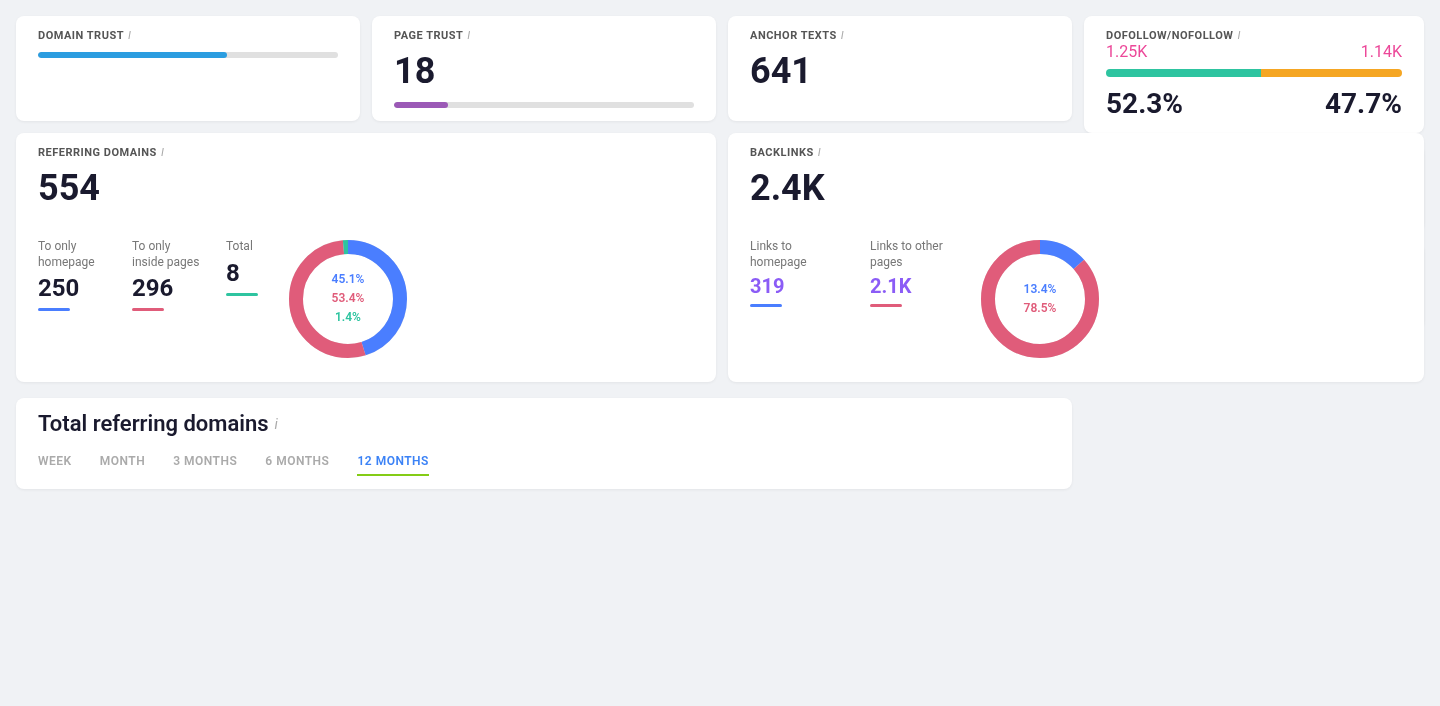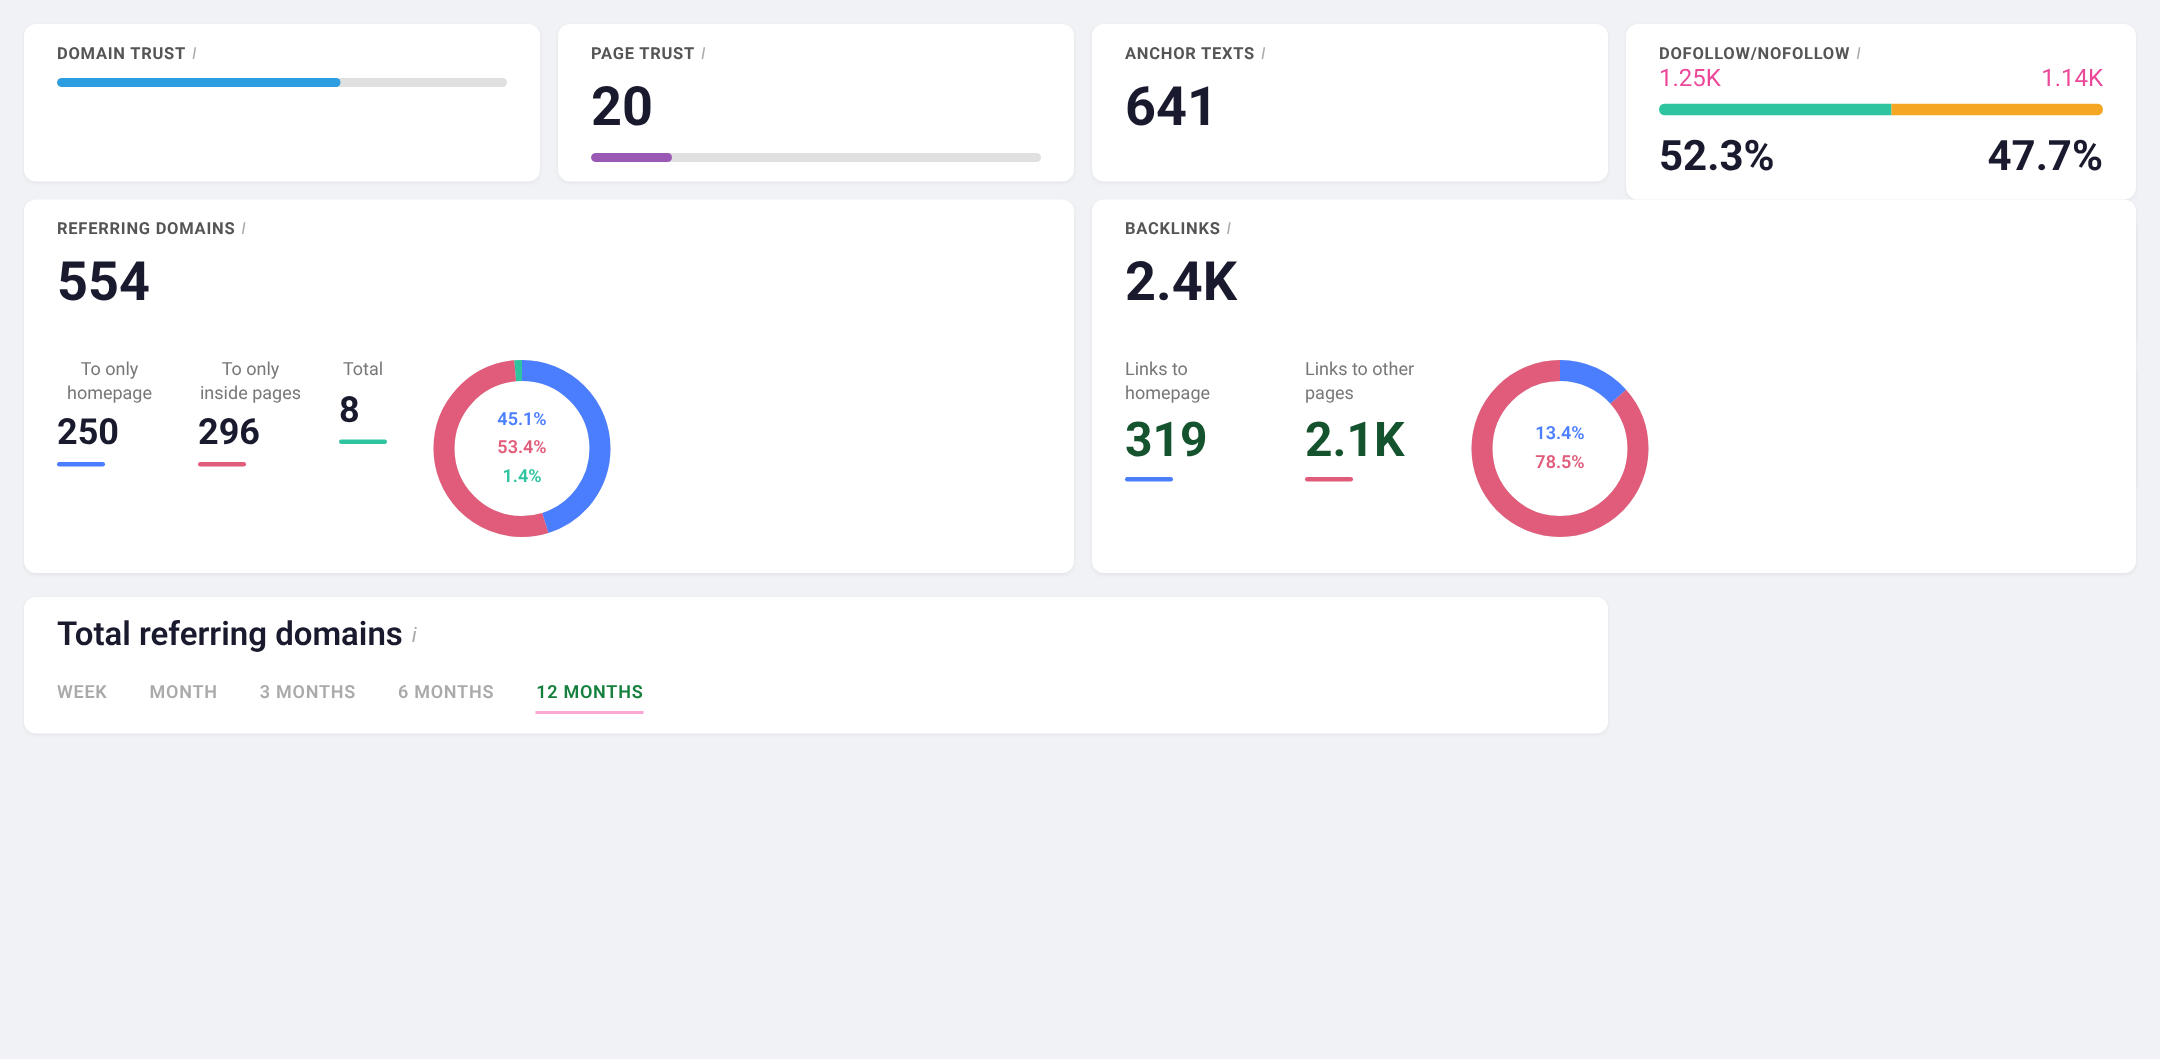--- a/index.html
+++ b/index.html
@@ -75,21 +75,21 @@
       display: flex;
       justify-content: space-between;
       margin-bottom: 2px;
     }
     .dofollow-count { font-size: 16px; color: #ec4899; }
 
     
     .rd-layout { display: flex; align-items: flex-start; gap: 20px; margin-top: 10px; }
     .rd-stats { display: flex; gap: 24px; margin-top: 20px; }
     .rd-stat-item { display: flex; flex-direction: column; }
-    .rd-stat-label { font-size: 12px; color: #777; line-height: 1.3; max-width: 70px; text-align: center; }
+    .rd-stat-label { font-size: 12px; color: #777; line-height: 1.3; max-width: 70px; }
     .rd-stat-value { font-size: 24px; font-weight: 700; color: #1a1a2e; margin-top: 4px; }
     .rd-stat-bar { height: 3px; border-radius: 2px; margin-top: 6px; width: 32px; }
 
     
     .donut-wrap { position: relative; width: 140px; height: 140px; flex-shrink: 0; margin-top: 10px; }
     .donut-wrap svg { width: 140px; height: 140px; }
     .donut-center-labels {
       position: absolute;
       top: 50%;
       left: 50%;
@@ -98,29 +98,29 @@
       pointer-events: none;
       line-height: 1.6;
     }
     .donut-pct { font-size: 12px; font-weight: 600; }
 
     
     .bl-layout { display: flex; align-items: flex-start; gap: 20px; margin-top: 10px; }
     .bl-stats { display: flex; gap: 40px; margin-top: 20px; }
     .bl-stat-item { display: flex; flex-direction: column; }
     .bl-stat-label { font-size: 12px; color: #777; line-height: 1.3; max-width: 80px; }
-    .bl-stat-value { font-size: 32px; font-weight: 700; color: #14532d; margin-top: 4px; }
+    .bl-stat-value { font-size: 20px; font-weight: 700; color: #8b5cf6; margin-top: 4px; }
     .bl-stat-bar { height: 3px; border-radius: 2px; margin-top: 6px; width: 32px; }
     .small-card { background: #fff; border-radius: 8px; padding: 14px 18px; flex: 1; box-shadow: 0 1px 3px rgba(0,0,0,0.06); }
     .small-card-label { font-size: 11px; font-weight: 700; color: #555; letter-spacing: 0.5px; text-transform: uppercase; display: flex; gap: 4px; align-items: center; }
     .small-card-value { font-size: 30px; font-weight: 700; color: #1a1a2e; margin-top: 10px; }
     .bottom-title { font-size: 22px; font-weight: 600; color: #1a1a2e; display: flex; align-items: center; gap: 6px; }
     .time-tabs { display: flex; gap: 28px; margin-top: 18px; }
     .time-tab { font-size: 12px; font-weight: 600; color: #aaa; cursor: pointer; padding-bottom: 6px; letter-spacing: 0.5px; text-transform: uppercase; }
-    .time-tab.active { color: #15803d; border-bottom: 2px solid #f9a8d4; }
+    .time-tab.active { color: #3b82f6; border-bottom: 2px solid #84cc16; }
 
     
     .main-grid {
       display: grid;
       grid-template-columns: 1fr 1fr 1fr 340px;
       grid-template-rows: auto auto auto;
       gap: 12px;
     }
     .right-stacked {
       grid-column: 4;
@@ -145,21 +145,21 @@
     <div class="progress-bar-container">
       <div class="progress-bar-fill" style="width:63%; background:#2b9de0;"></div>
     </div>
   </div>
 
   <div class="card">
     <div class="card-label">
       <span>PAGE TRUST</span>
       <span class="info-icon">i</span>
     </div>
-    <div class="card-value">20</div>
+    <div class="card-value">18</div>
     <div class="progress-bar-container">
       <div class="progress-bar-fill" style="width:18%; background:#9b59b6;"></div>
     </div>
   </div>
 
   <div class="card">
     <div class="card-label">
       <span>ANCHOR TEXTS</span>
       <span class="info-icon">i</span>
     </div>

